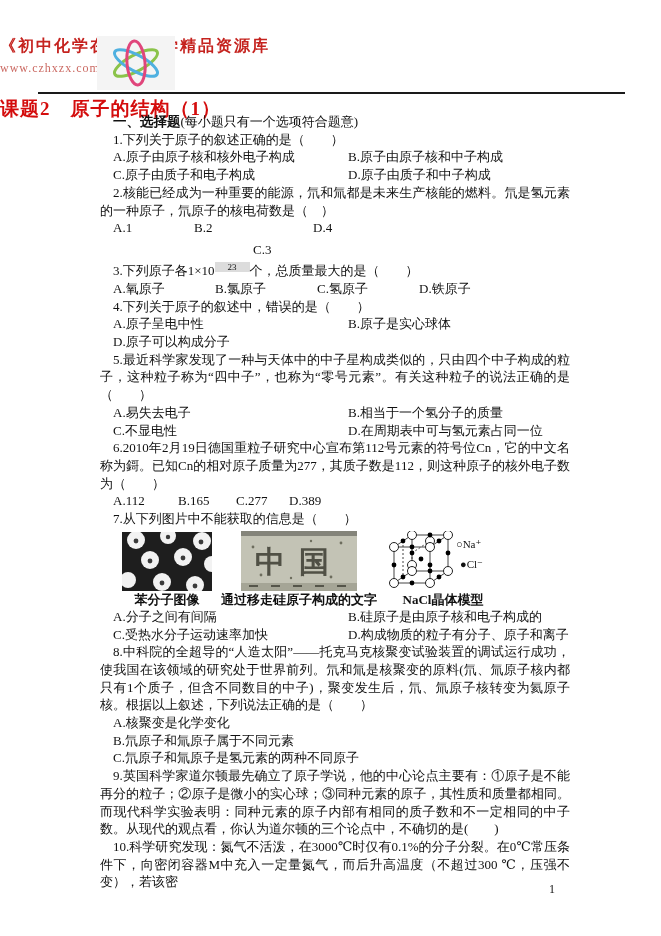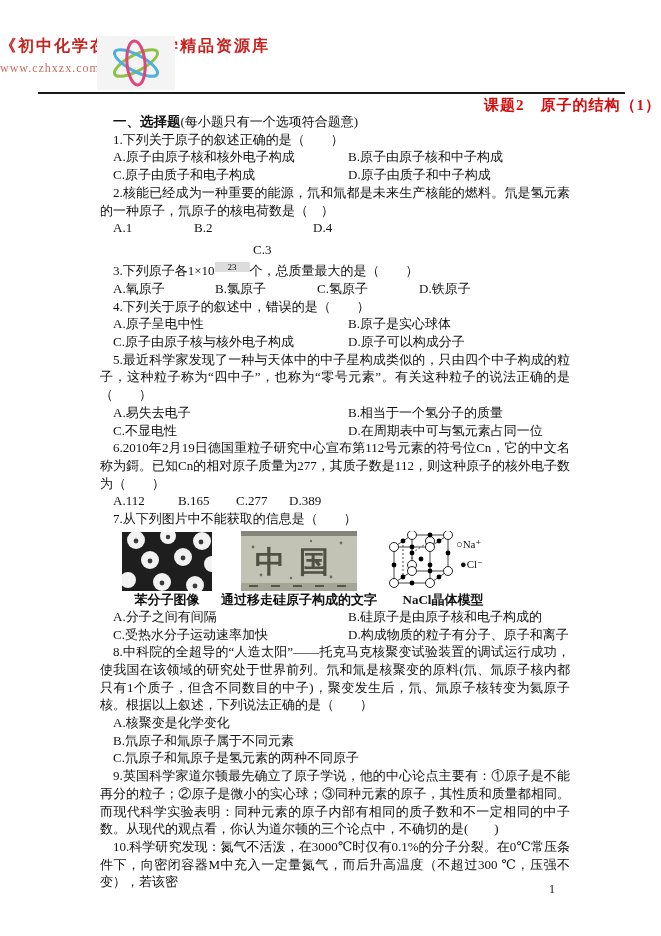--- a/index.html
+++ b/index.html
@@ -5,22 +5,22 @@
   html,body{margin:0;padding:0;background:#fff;}
   .page{position:relative;width:661px;height:936px;background:#ffffff;overflow:hidden;
         font-family:"Liberation Serif","DejaVu Serif",serif;color:#111;}
   
   .header{position:absolute;top:36px;left:0;width:526px;text-align:left;}
   .logo-box{position:absolute;left:97px;top:0;width:78px;height:54px;background:#f4f4f4;}
   .logo-box svg{display:block;margin:2px auto 0;}
   .site-title{font-size:16px;font-weight:bold;color:#c5231f;letter-spacing:2px;}
   .site-url{font-size:12px;color:#cb6a63;margin-top:4px;letter-spacing:1px;}
   .rule{position:absolute;top:92px;left:38px;right:36px;border-top:2px solid #1a1a1a;}
-  .doc-title{position:absolute;top:96px;left:0;width:661px;margin:0;text-align:right;
-             font-size:15px;font-weight:bold;color:#d40d0d;letter-spacing:1px;}
+  .doc-title{position:absolute;top:96px;left:0;width:661px;margin:0;text-align:left;
+             font-size:19px;font-weight:bold;color:#d40d0d;letter-spacing:1px;}
   
   .content{position:absolute;top:113px;left:100px;width:470px;font-size:13px;
            line-height:17.7px;text-align:justify;}
   .content p{margin:0;text-indent:13px;}
   .sec b{font-size:13.5px;}
   .row{display:flex;padding-left:13px;}
   .row span{display:block;white-space:nowrap;}
   .c1{width:235px;box-sizing:border-box;}
   .c2{flex:1;}
   .q2w1{width:81px;} .q2w2{width:59px;} .q2w3{width:60px;margin-top:22px;}
@@ -84,21 +84,20 @@
       <span class="q3w">C.氢原子</span>
       <span>D.铁原子</span>
     </div>
 
     <p>4.下列关于原子的叙述中，错误的是（　　）</p>
     <div class="row">
       <span class="c1">A.原子呈电中性</span>
       <span class="c2">B.原子是实心球体</span>
     </div>
     <div class="row">
-      <span class="c1">C.原子由原子核与核外电子构成</span>
       <span class="c2">D.原子可以构成分子</span>
     </div>
 
     <p>5.最近科学家发现了一种与天体中的中子星构成类似的，只由四个中子构成的粒子，这种粒子称为“四中子”，也称为“零号元素”。有关这种粒子的说法正确的是（　　）</p>
     <div class="row">
       <span class="c1">A.易失去电子</span>
       <span class="c2">B.相当于一个氢分子的质量</span>
     </div>
     <div class="row">
       <span class="c1">C.不显电性</span>

